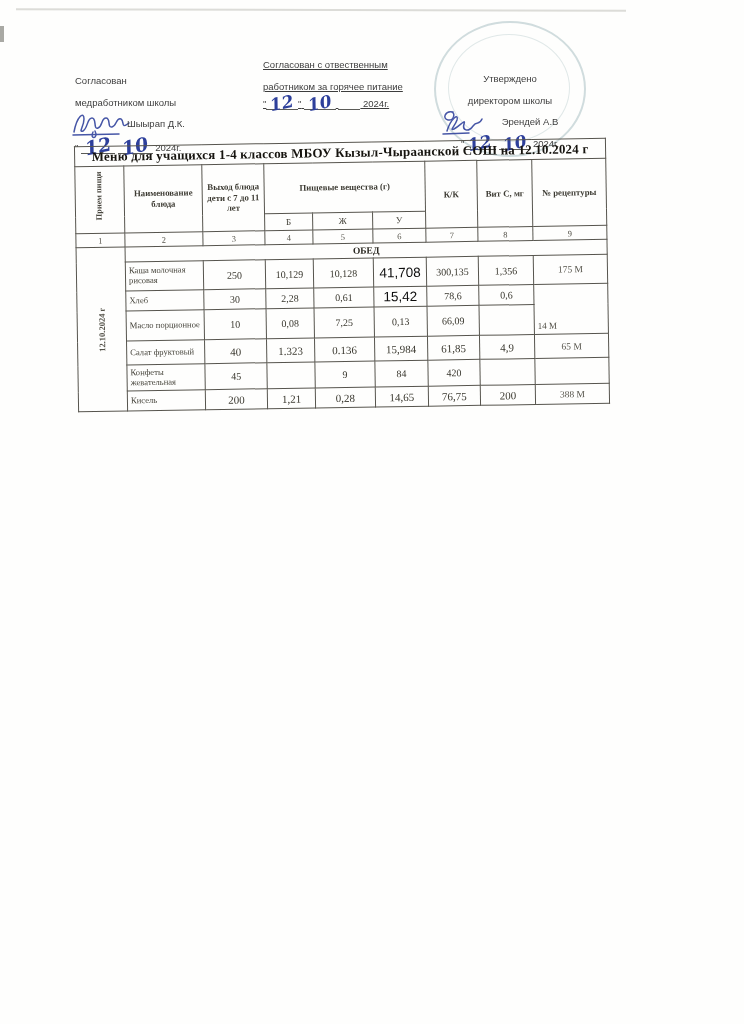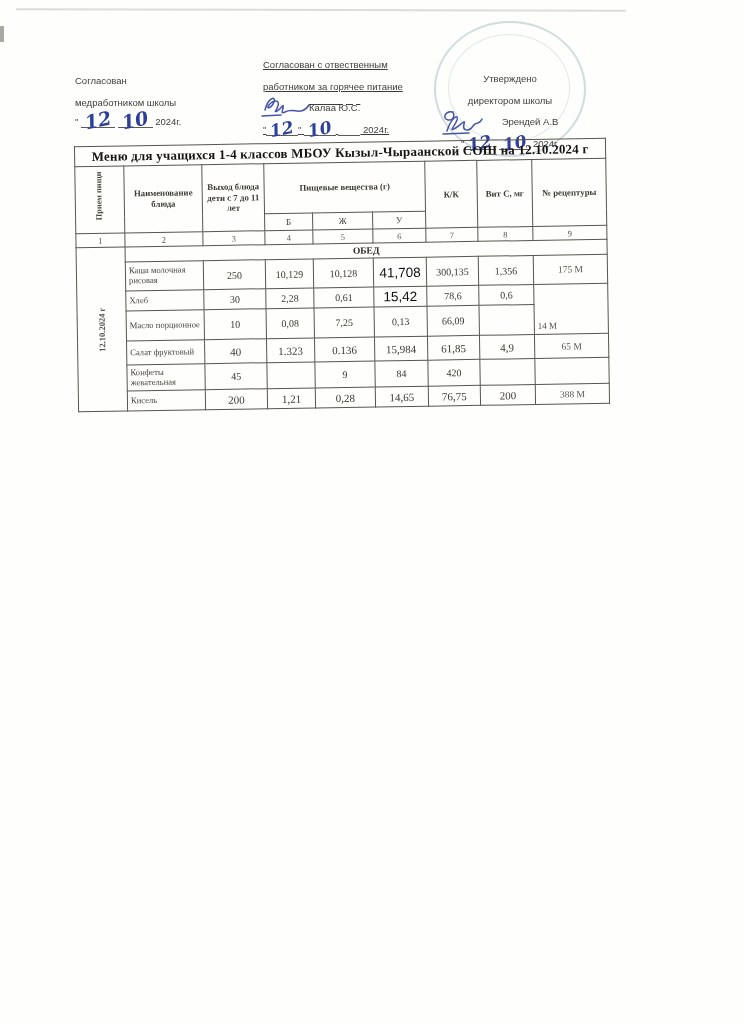--- a/index.html
+++ b/index.html
@@ -67,41 +67,41 @@
   <div class="scan-top-line"></div>
   <div class="scan-corner-mark"></div>
 
   <div class="stamp">
     <div class="stamp-inner"></div>
   </div>
 
   <div class="approval appr-left">
     <div class="appr-line1">Согласован</div>
     <div class="appr-line2">медработником школы</div>
+    <div class="sig-row">
+      <svg class="sig-svg" width="64" height="32" viewBox="0 0 64 32">
+        <g fill="none" stroke="#2d3f9b" stroke-width="1.5" stroke-linecap="round" opacity="0.88">
+          <path d="M3 23 C6 7 13 2 13 10 C13 17 7 24 12 22 C17 19 16 9 21 9 C26 9 22 21 27 19 C32 17 30 9 35 9 C40 9 36 19 41 18 C46 17 45 8 50 10 C54 12 49 21 58 14"></path>
+          <path d="M24 22 C28 30 18 31 22 23"></path>
+          <path d="M2 26 L48 25"></path>
+        </g>
+      </svg>
+      <span class="signer" style="margin-left:52px">Шыырап Д.К.</span>
+    </div>
     <div class="date-row">
       <span class="q">"</span>
       <span class="slot"><span class="hand">12</span></span>
       <span class="slot"><span class="hand">10</span></span>
       <span>2024г.</span>
     </div>
   </div>
 
   <div class="approval appr-center">
     <div class="appr-line1">Согласован с отвественным</div>
     <div class="appr-line2">работником за горячее питание</div>
-    <div class="sig-row">
-      <svg class="sig-svg" width="52" height="30" viewBox="0 0 52 30">
-        <g fill="none" stroke="#2d3f9b" stroke-width="1.5" stroke-linecap="round" opacity="0.88">
-          <path d="M6 17 C9 5 17 2 15 9 C13 15 6 17 10 12 C14 7 21 6 19 13 C18 17 14 20 18 18 C23 15 25 9 24 15"></path>
-          <path d="M24 15 C23 19 22 21 26 19 C35 14 42 24 50 12"></path>
-          <path d="M3 23 L22 22"></path>
-        </g>
-      </svg>
-      <span class="signer" style="margin-left:46px">Калаа Ю.С.</span>
-    </div>
     <div class="date-row">
       <span class="q">"</span><span class="slot"><span class="hand">12</span></span><span class="q">"</span>
       <span class="slot"><span class="hand">10</span></span>
       <span class="slot" style="min-width:14px">&nbsp;</span>
       <span>2024г.</span>
     </div>
   </div>
 
   <div class="approval appr-right">
     <div class="appr-line1">Утверждено</div>

